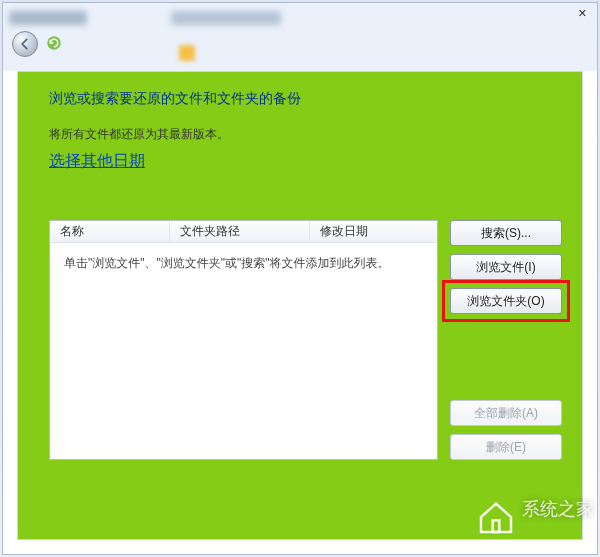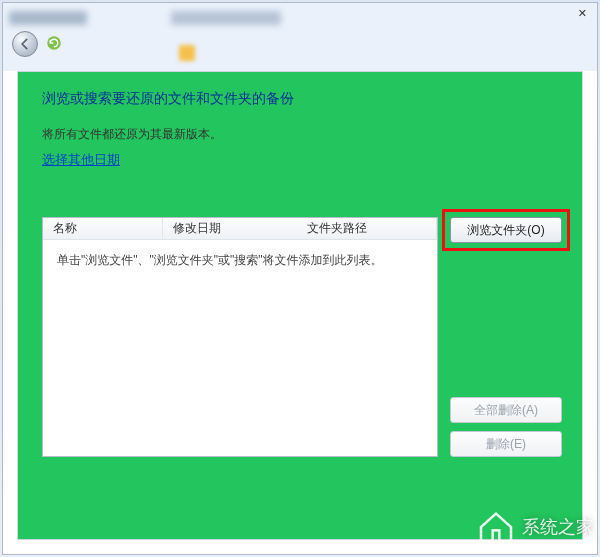--- a/index.html
+++ b/index.html
@@ -61,38 +61,38 @@
     }
     .close-x {
       position: absolute;
       top: 4px; right: 10px;
       color: #333; font-family: Arial;
       font-size: 11px;
     }
     .sheet {
       position: absolute;
       top: 68px; left: 14px; right: 14px; bottom: 14px;
-      background: #22c55e;
+      background: #84cc16;
       border: 1px solid #cfd5e0;
-      padding: 18px 20px 14px 24px;
+      padding: 18px 20px 14px 31px;
     }
     .heading {
       color: #003399;
       font-size: 14px;
       margin-bottom: 18px;
     }
     .subtext {
       color: #333;
       font-size: 12px;
       margin-bottom: 8px;
     }
     .linktext {
       color: #0044cc;
       text-decoration: underline;
-      font-size: 13px;
+      font-size: 16px;
       cursor: pointer;
       display:inline-block;
     }
     .content-row {
       display: flex;
       margin-top: 48px;
       gap: 12px;
     }
     .list-panel {
       flex: 1;
@@ -144,26 +144,26 @@
     }
     .spacer { flex:1; }
     .highlight-box {
       position: absolute;
       border: 3px solid #e11;
       pointer-events: none;
     }
     .watermark {
       position: absolute;
       right: 6px;
-      bottom: 10px;
+      bottom: 20px;
       color: rgba(255,255,255,.85);
       font-size: 18px;
       font-weight: 500;
       text-shadow: 0 0 6px rgba(0,0,0,.4);
-      display:flex; align-items:center; gap:6px;
+      display:flex; gap:6px;
     }
     .watermark svg { width:40px; height:40px; }
   </style>
 </head>
 <body>
 
 <div class="window-outer">
   <div class="blurred-bg">
     <div class="blurred-chip chip1"></div>
     <div class="blurred-chip chip2"></div>
@@ -189,27 +189,29 @@
 
   <div class="sheet">
     <div class="heading">浏览或搜索要还原的文件和文件夹的备份</div>
     <div class="subtext">将所有文件都还原为其最新版本。</div>
     <a class="linktext">选择其他日期</a>
 
     <div class="content-row">
       <div class="list-panel">
         <div class="list-header">
           <div class="col col-name">名称</div>
+          <div class="col col-path">文件夹路径</div>
           <div class="col col-date">修改日期</div>
-          <div class="col col-path">文件夹路径</div>
         </div>
         <div class="placeholder-msg">单击"浏览文件"、"浏览文件夹"或"搜索"将文件添加到此列表。</div>
       </div>
 
       <div class="btn-col">
+        <button class="win-btn">搜索(S)...</button>
+        <button class="win-btn">浏览文件(I)</button>
         <div style="position:relative;">
           <button class="win-btn" style="width:100%;" id="bf">浏览文件夹(O)</button>
           <div class="highlight-box" style="top:-8px;left:-8px;right:-8px;bottom:-8px;"></div>
         </div>
         <div class="spacer"></div>
         <button class="win-btn" disabled="">全部删除(A)</button>
         <button class="win-btn" disabled="">删除(E)</button>
       </div>
     </div>
   </div>

